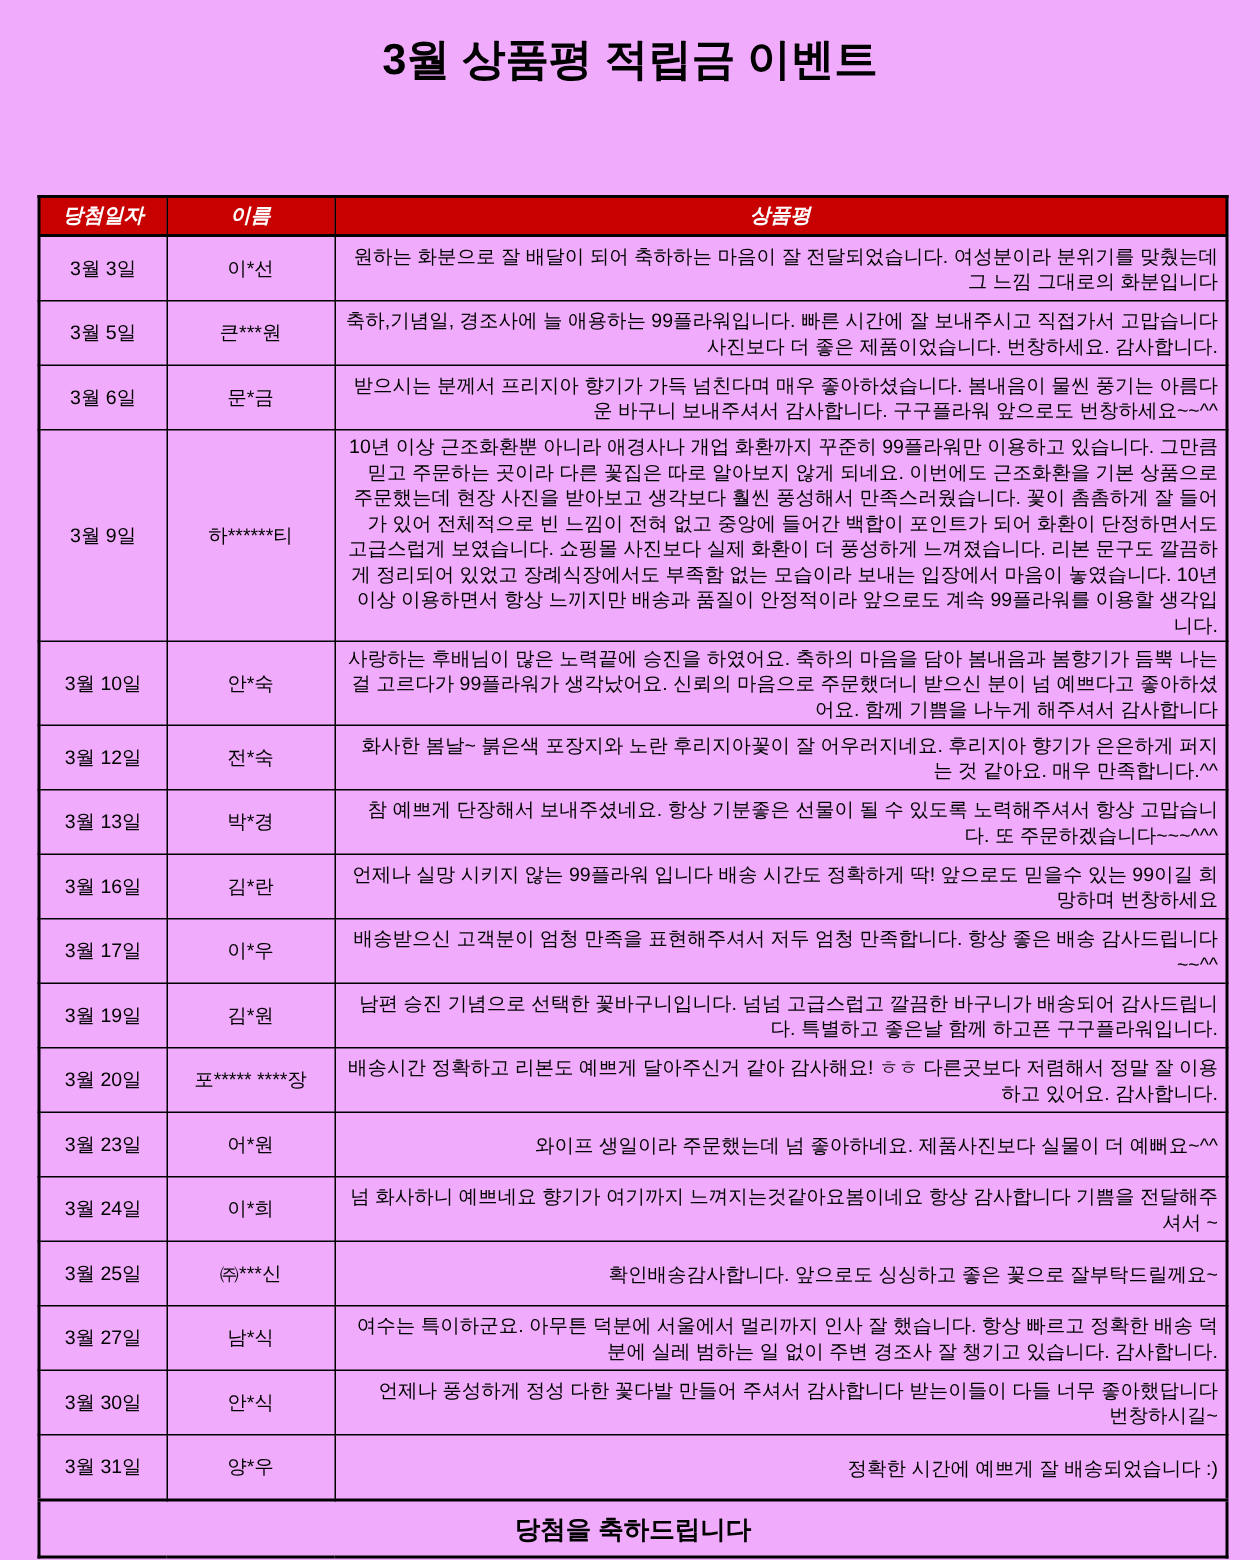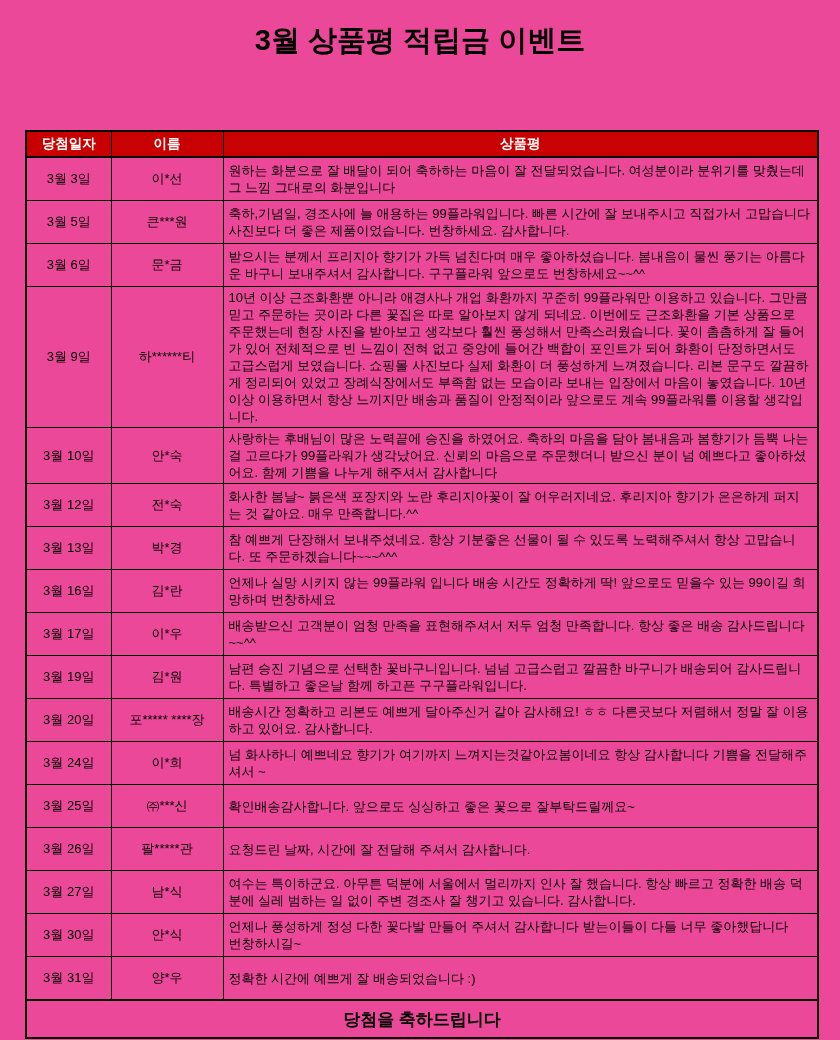--- a/index.html
+++ b/index.html
@@ -5,21 +5,21 @@
   * { margin: 0; padding: 0; box-sizing: border-box; }
   html, body {
     width: 840px;
     background: #ffffff;
     font-family: "Liberation Sans", "DejaVu Sans", sans-serif;
     color: #000000;
   }
   .page {
     width: 840px;
     height: 1040px;
-    background: #ec4899;
+    background: #f0abfc;
     position: relative;
   }
   .title-block {
     padding-top: 22px;
     text-align: center;
     font-weight: bold;
     font-size: 29px;
     line-height: 37px;
     color: #000000;
   }
@@ -40,32 +40,33 @@
   .winners-table { border: 2px solid #000000; }
   .winners-table thead th {
     background: #c90000;
     color: #ffffff;
     font-weight: bold;
     font-size: 13.5px;
     height: 26px;
     text-align: center;
     border: 1px solid #000000;
     border-bottom: 2px solid #000000;
+    font-style: italic;
   }
   .col-date  { width: 85px;  }
   .col-name  { width: 112px; }
   .col-review{ width: 595px; }
   .winners-table td.date,
   .winners-table td.name {
     text-align: center;
     font-size: 13px;
     padding: 12px 2px;
   }
   .winners-table td.review {
-    text-align: left;
+    text-align: right;
     padding: 2px 5px;
     line-height: 17px;
     word-break: break-all;
     white-space: pre-line;
   }
   .winners-table tr { height: 25px; }
   .winners-table tfoot td {
     text-align: center;
     font-weight: bold;
     font-size: 17px;
@@ -145,33 +146,33 @@
           <td class="date">3월 19일</td>
           <td class="name">김*원</td>
           <td class="review">남편 승진 기념으로 선택한 꽃바구니입니다. 넘넘 고급스럽고 깔끔한 바구니가 배송되어 감사드립니다. 특별하고 좋은날 함께 하고픈 구구플라워입니다.</td>
         </tr>
         <tr>
           <td class="date">3월 20일</td>
           <td class="name">포***** ****장</td>
           <td class="review">배송시간 정확하고 리본도 예쁘게 달아주신거 같아 감사해요! ㅎㅎ 다른곳보다 저렴해서 정말 잘 이용하고 있어요. 감사합니다.</td>
         </tr>
         <tr>
+          <td class="date">3월 23일</td>
+          <td class="name">어*원</td>
+          <td class="review">와이프 생일이라 주문했는데 넘 좋아하네요. 제품사진보다 실물이 더 예뻐요~^^</td>
+        </tr>
+        <tr>
           <td class="date">3월 24일</td>
           <td class="name">이*희</td>
           <td class="review">넘 화사하니 예쁘네요 향기가 여기까지 느껴지는것같아요봄이네요 항상 감사합니다 기쁨을 전달해주셔서 ~</td>
         </tr>
         <tr>
           <td class="date">3월 25일</td>
           <td class="name">㈜***신</td>
           <td class="review">확인배송감사합니다. 앞으로도 싱싱하고 좋은 꽃으로 잘부탁드릴께요~</td>
-        </tr>
-        <tr>
-          <td class="date">3월 26일</td>
-          <td class="name">팔*****관</td>
-          <td class="review">요청드린 날짜, 시간에 잘 전달해 주셔서 감사합니다.</td>
         </tr>
         <tr>
           <td class="date">3월 27일</td>
           <td class="name">남*식</td>
           <td class="review">여수는 특이하군요. 아무튼 덕분에 서울에서 멀리까지 인사 잘 했습니다. 항상 빠르고 정확한 배송 덕분에 실레 범하는 일 없이 주변 경조사 잘 챙기고 있습니다. 감사합니다.</td>
         </tr>
         <tr>
           <td class="date">3월 30일</td>
           <td class="name">안*식</td>
           <td class="review">언제나 풍성하게 정성 다한 꽃다발 만들어 주셔서 감사합니다 받는이들이 다들 너무 좋아했답니다

